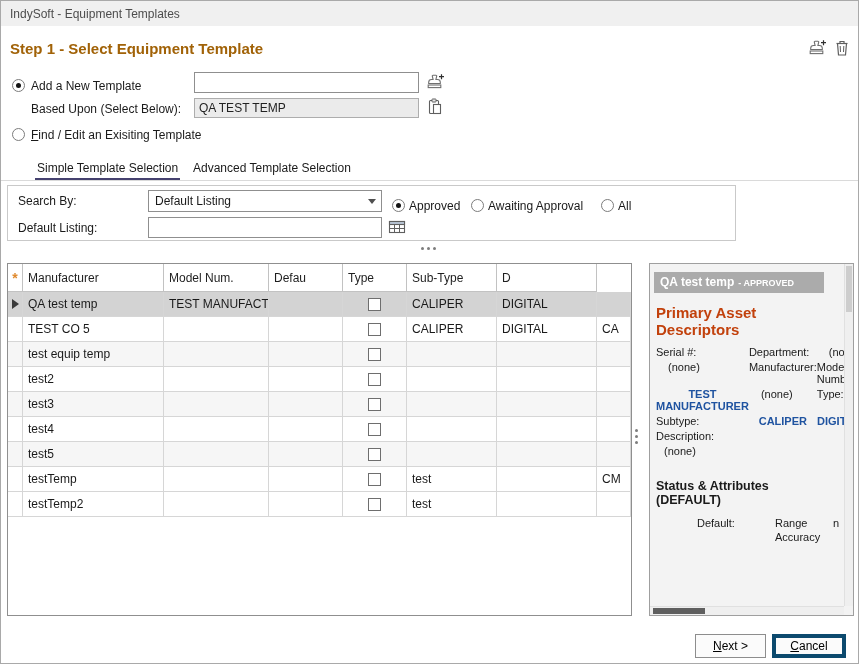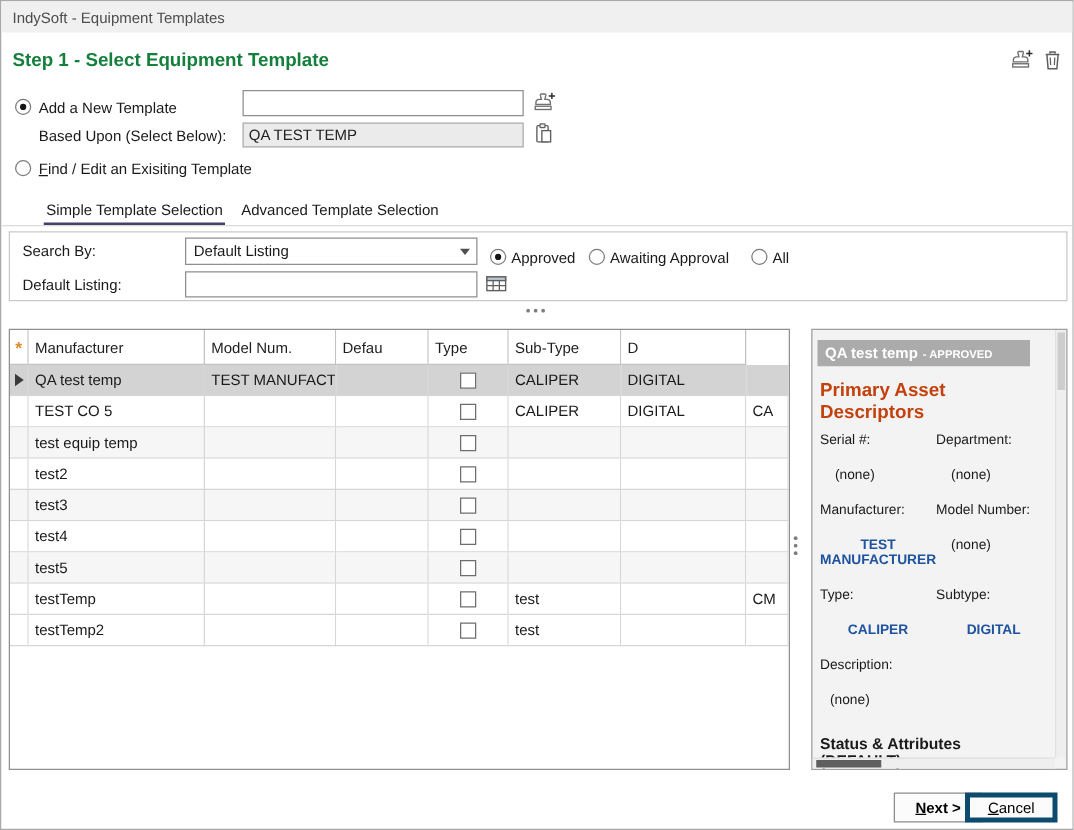--- a/index.html
+++ b/index.html
@@ -1,33 +1,33 @@
 <!DOCTYPE html>
 <html><head>
 <meta charset="utf-8">
 <style>
   * { margin:0; padding:0; box-sizing:border-box; font-family:"Liberation Sans", sans-serif; }
   html,body { background:#fff; }
   .window { position:relative; width:859px; height:664px; background:#fff; border:1px solid #a9a9a9; overflow:hidden; font-size:12px; color:#1a1a1a; }
   .titlebar { position:absolute; left:0; top:0; right:0; height:25px; background:#f0f0f0; display:flex; align-items:center; padding-left:9px; color:#4d4d4d; }
-  .step-title { position:absolute; left:9px; top:39px; font-size:15px; font-weight:bold; color:#15803d; }
+  .step-title { position:absolute; left:9px; top:39px; font-size:15px; font-weight:bold; color:#a16207; }
   .lbl { position:absolute; height:16px; line-height:16px; white-space:nowrap; }
   .ul-first::first-letter { text-decoration:underline; }
 
   .radio { position:absolute; width:13px; height:13px; border:1px solid #7c7c7c; border-radius:50%; background:#fff; }
   .radio.checked::after { content:''; position:absolute; left:3px; top:3px; width:5px; height:5px; border-radius:50%; background:#141414; }
 
   .tbox { position:absolute; height:21px; border:1px solid #8f8f8f; background:#fff; font-size:12px; padding:0 4px; outline:none; }
   .tbox.disabled { background:#ebebeb; border-color:#adadad; color:#222; }
 
   .tab { position:absolute; top:158px; height:21px; line-height:19px; padding:0 2px; cursor:default;margin-left:20px; }
   .tab.active { border-bottom:2px solid #45416f; }
   .tabs-line { position:absolute; left:0; right:0; top:179px; border-bottom:1px solid #dadada; }
 
-  .search-panel { position:absolute; left:6px; top:184px; width:847px; height:56px; border:1px solid #c9c9c9; background:#fff; }
+  .search-panel { position:absolute; left:6px; top:184px; width:729px; height:56px; border:1px solid #c9c9c9; background:#fff; }
   .sp-lbl { position:absolute; height:22px; display:flex; align-items:center; white-space:nowrap; }
   .combo { position:absolute; left:140px; top:4px; width:234px; height:22px; border:1px solid #8f8f8f; background:#fff; display:flex; align-items:center; padding-left:6px; }
   .combo .caret-box { margin-left:auto; width:18px; height:100%; display:flex; align-items:center; justify-content:center; }
   .caret-down { width:0; height:0; border-left:4px solid transparent; border-right:4px solid transparent; border-top:5px solid #4f4f4f; }
   .sp-radio { top:13px; }
   .sp-input { position:absolute; left:140px; top:31px; width:234px; height:21px; border:1px solid #8f8f8f; background:#fff; padding:0 4px; outline:none; }
 
   .hdots { position:absolute; left:420px; top:246px; display:flex; gap:3px; }
   .hdots i, .vdots i { width:3px; height:3px; background:#7d7d7d; border-radius:50%; display:block; }
   .vdots { position:absolute; left:634px; top:428px; display:flex; flex-direction:column; gap:3px; }
@@ -42,21 +42,21 @@
   .corner-marker { color:#e08a2e; font-weight:bold; font-size:14px; line-height:14px; }
   .tri { width:0; height:0; border-left:7px solid #3a3a3a; border-top:5px solid transparent; border-bottom:5px solid transparent; }
   .checkbox { width:13px; height:13px; border:1px solid #6e6e6e; background:#fff; margin:0 auto; }
 
   .preview { position:absolute; left:648px; top:262px; width:205px; height:353px; border:1px solid #9f9f9f; background:#f3f3f3; overflow:hidden; }
   .pv-head { position:absolute; left:4px; top:8px; width:170px; height:21px; background:#ababab; color:#fff; display:flex; align-items:baseline; gap:4px; padding:3px 0 0 6px; overflow:hidden; }
   .pv-head .t { font-weight:bold; font-size:12px; }
   .pv-head .s { font-weight:bold; font-size:9px; }
   .pv-content { position:absolute; left:6px; top:40px; width:185px; }
   .pv-h3 { font-size:15px; font-weight:bold; color:#c2410c; margin-bottom:8px; }
-  .fgrid { display:grid; grid-template-columns:1fr 1fr; row-gap:16px; font-size:11px; }
+  .fgrid { display:grid; grid-template-columns:1fr 1fr 1fr; row-gap:3px; font-size:11px; }
   .flabel { color:#1a1a1a; }
   .fvalue { padding-left:12px; }
   .fvalue.blue { color:#1f53a0; font-weight:bold; text-align:center; padding-left:0; }
   .span2 { grid-column:1 / 3; }
   .status-h3 { font-size:12.5px; font-weight:bold; width:150px; margin-top:22px; margin-bottom:10px; }
   .stgrid { display:grid; grid-template-columns:78px 1fr 8px; font-size:11px;margin-left:41px; }
   .stcol { display:flex; flex-direction:column; gap:2px; }
   .clip { overflow:hidden; white-space:nowrap; }
 
   .v-scroll { position:absolute; top:0; right:0; width:9px; bottom:9px; background:#efefef; border-left:1px solid #e0e0e0; }
@@ -343,20 +343,20 @@
       </div>
     </div>
     <div class="v-scroll">
         <div class="v-thumb"></div>
       </div>
     <div class="h-scroll">
         <div class="h-thumb"></div>
       </div>
   </div>
 
-  <button class="btn" style="left:714px; width:71px;font-weight:bold;">
+  <button class="btn" style="left:694px; width:71px;">
     <span class="ul-first">Next &gt;</span>
   </button>
   <button class="btn default" style="left:771px; width:74px;">
     <span class="ul-first">Cancel</span>
   </button>
 
 </div>
 
 </body></html>

